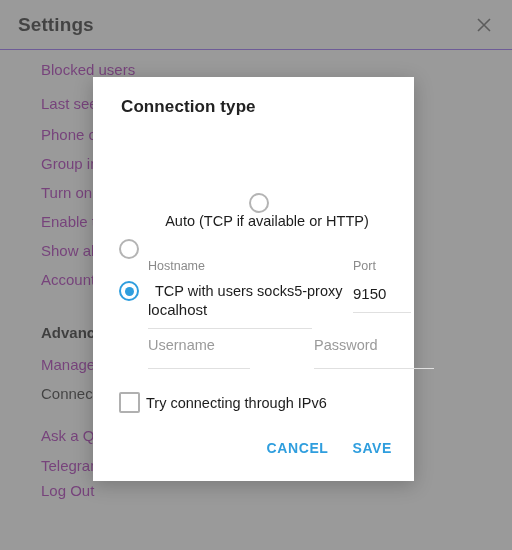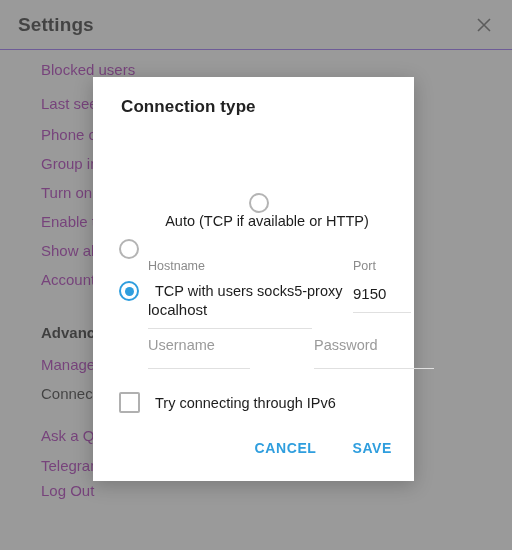--- a/index.html
+++ b/index.html
@@ -192,34 +192,34 @@
   .check-mark {
     width: 21px;
     height: 21px;
     border: 2px solid #b0b0b0;
     border-radius: 2px;
     box-sizing: border-box;
     background: #fff;
     flex: 0 0 auto;
   }
   #ipv6-label {
-    margin-left: 15px;
+    margin-left: 6px;
     font-size: 14.5px;
     color: #1c1c1c;
     white-space: nowrap;
   }
 
   
   #dialog-actions {
     position: absolute;
     right: 22px;
     top: 363px;
     display: flex;
     align-items: center;
-    gap: 36px;
+    gap: 24px;
   }
   .action-btn {
     font-size: 14px;
     font-weight: bold;
     color: #2f9ede;
     letter-spacing: 0.6px;
     cursor: pointer;
     background: none;
     border: none;
     padding: 0;

